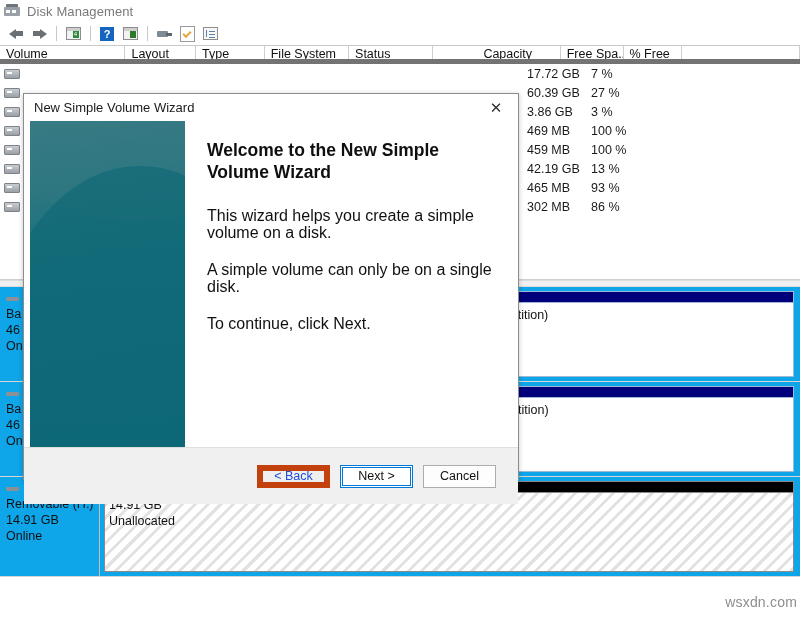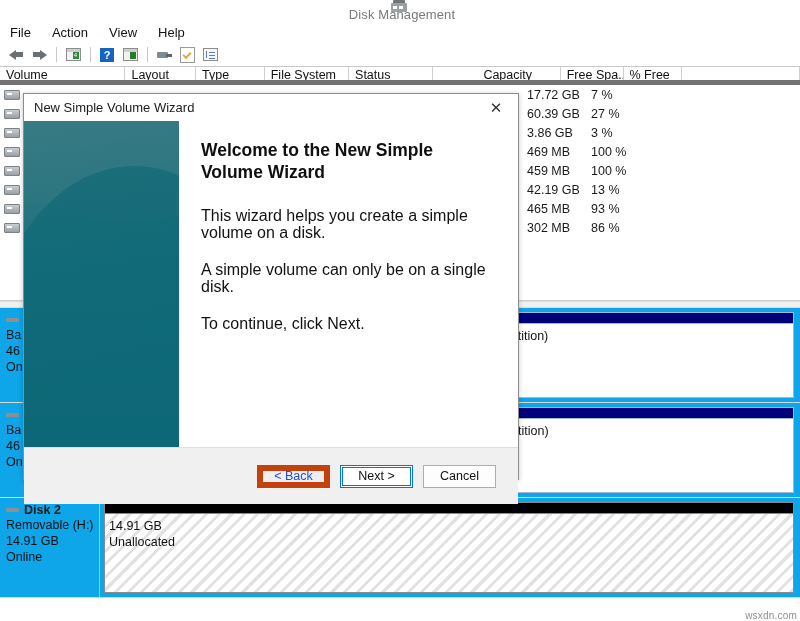--- a/index.html
+++ b/index.html
@@ -5,21 +5,21 @@
   html,body{margin:0;padding:0;}
   body{
     width:800px;height:621px;overflow:hidden;
     font-family:"Liberation Sans",sans-serif;
     background:#ffffff;color:#1a1a1a;
     -webkit-font-smoothing:antialiased;
   }
   #app{position:relative;width:800px;height:621px;overflow:hidden;background:#fff;}
 
   
-  .titlebar{height:22px;background:#ffffff;display:flex;align-items:center;padding-left:4px;flex-direction:column;}
+  .titlebar{height:22px;background:#ffffff;display:flex;align-items:center;padding-left:4px;}
   .title-icon{width:16px;height:14px;position:relative;margin-right:7px;}
   .title-icon .tbody{position:absolute;left:0;top:3px;width:16px;height:9px;background:#9aa0a6;border-radius:1px;}
   .title-icon .ttop{position:absolute;left:2px;top:0px;width:12px;height:4px;background:#6f757b;border-radius:1px;}
   .title-icon .tsl{position:absolute;left:2px;top:6px;width:4px;height:3px;background:#fff;}
   .title-icon .tsl2{position:absolute;left:8px;top:6px;width:4px;height:3px;background:#fff;}
   .title-text{font-size:13px;color:#7a7a7a;letter-spacing:.1px;}
 
   
   .menubar{height:21px;display:flex;align-items:center;padding-left:6px;background:#fff;}
   .menu-item{font-size:13px;color:#111;padding:1px 9px 2px 4px;margin-right:8px;cursor:default;}
@@ -77,59 +77,53 @@
   .part.unalloc{border:1px solid #8a8a8a;background:
      repeating-linear-gradient(135deg,#ffffff 0 6px,#e2e2e2 6px 9px);}
   .part.unalloc .pbar{background:#000000;border-bottom:1px solid #8a8a8a;}
 
   
   .dialog{position:absolute;left:23px;top:93px;width:494px;height:385px;
     background:#f0f0f0;border:1px solid #8d8d8d;box-shadow:0 1px 5px rgba(0,0,0,.22);}
   .dlg-title{height:27px;background:#fff;display:flex;align-items:center;justify-content:space-between;}
   .dlg-title span.t{font-size:13px;color:#1a1a1a;padding-left:10px;}
   .dlg-close{width:44px;height:27px;display:flex;align-items:center;justify-content:center;font-size:15px;color:#333;cursor:default;}
-  .dlg-body{position:relative;height:326px;background:#ffffff;display:flex;}
+  .dlg-body{position:relative;height:326px;background:#ffffff;display:flex;padding-left:6px;}
   .dlg-side{width:155px;flex:none;position:relative;overflow:hidden;
     background:linear-gradient(170deg,#3b7b84 0%,#18707d 45%,#0e6b7c 100%);}
   .dlg-side .arc{position:absolute;left:-60px;top:-150px;width:330px;height:250px;border-radius:50%;
     background:linear-gradient(180deg,#3e7f88 0%,#2e7680 100%);opacity:.55;}
   .dlg-side .arc2{position:absolute;left:-40px;top:45px;width:300px;height:420px;border-radius:50% 50% 0 0;
     background:linear-gradient(180deg,#0c6775 0%,#0a6372 100%);opacity:.6;}
   .dlg-content{flex:1;padding:18px 18px 0 22px;box-sizing:border-box;background:#fff;}
   .dlg-h1{font-size:17.5px;font-weight:bold;line-height:22px;color:#0f0f0f;margin:0 0 24px 0;max-width:255px;}
   .dlg-p{font-size:16px;line-height:17px;color:#111;margin:0 0 20px 0;}
   .dlg-footer{height:57px;background:#f0f0f0;border-top:1px solid #dfdfdf;display:flex;align-items:center;justify-content:flex-end;padding-right:22px;gap:10px;box-sizing:border-box;}
   .btn{width:73px;height:23px;font-size:12.5px;font-family:"Liberation Sans",sans-serif;
     background:#fdfdfd;border:1px solid #adadad;color:#111;display:flex;align-items:center;justify-content:center;box-sizing:border-box;}
   .btn.disabled{background:#efefef;border:6px solid #c2410c;color:#1d4ed8;text-align:right;}
   .btn.focus{border:1px solid #0078d7;outline:1px solid #0078d7;outline-offset:-3px;background:#fff;}
 
-  .watermark{position:absolute;right:3px;bottom:0;font-size:10px;color:#8e8e8e;letter-spacing:.2px;}
+  .watermark{position:absolute;right:3px;bottom:11px;font-size:14px;color:#8e8e8e;letter-spacing:.2px;}
 </style>
 </head>
 <body>
 
 <div id="app">
 
   <div class="titlebar">
     <div class="title-icon">
       <div class="ttop"></div>
         <div class="tbody"></div>
         <div class="tsl"></div>
         <div class="tsl2"></div>
     </div>
     <div class="title-text">Disk Management</div>
   </div>
 
-  <div class="menubar">
-    <div class="menu-item">File</div>
-    <div class="menu-item">Action</div>
-    <div class="menu-item">View</div>
-    <div class="menu-item">Help</div>
-  </div>
 
   <div class="toolbar">
     <div class="tb-btn">
         <div class="arrowL"></div>
       </div>
     <div class="tb-btn">
         <div class="arrowR"></div>
       </div>
     <div class="tb-sep"></div>
     <div class="tb-btn">

